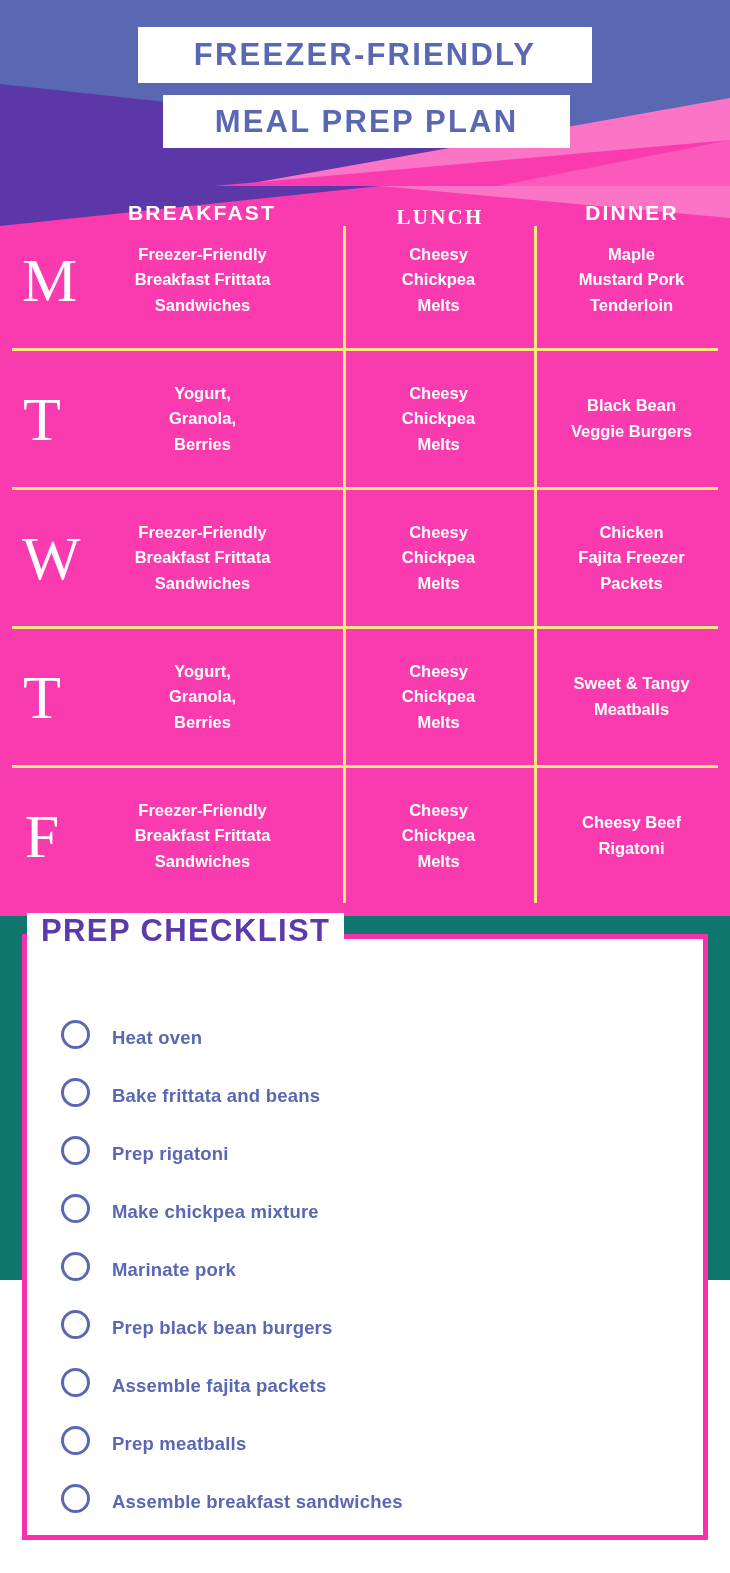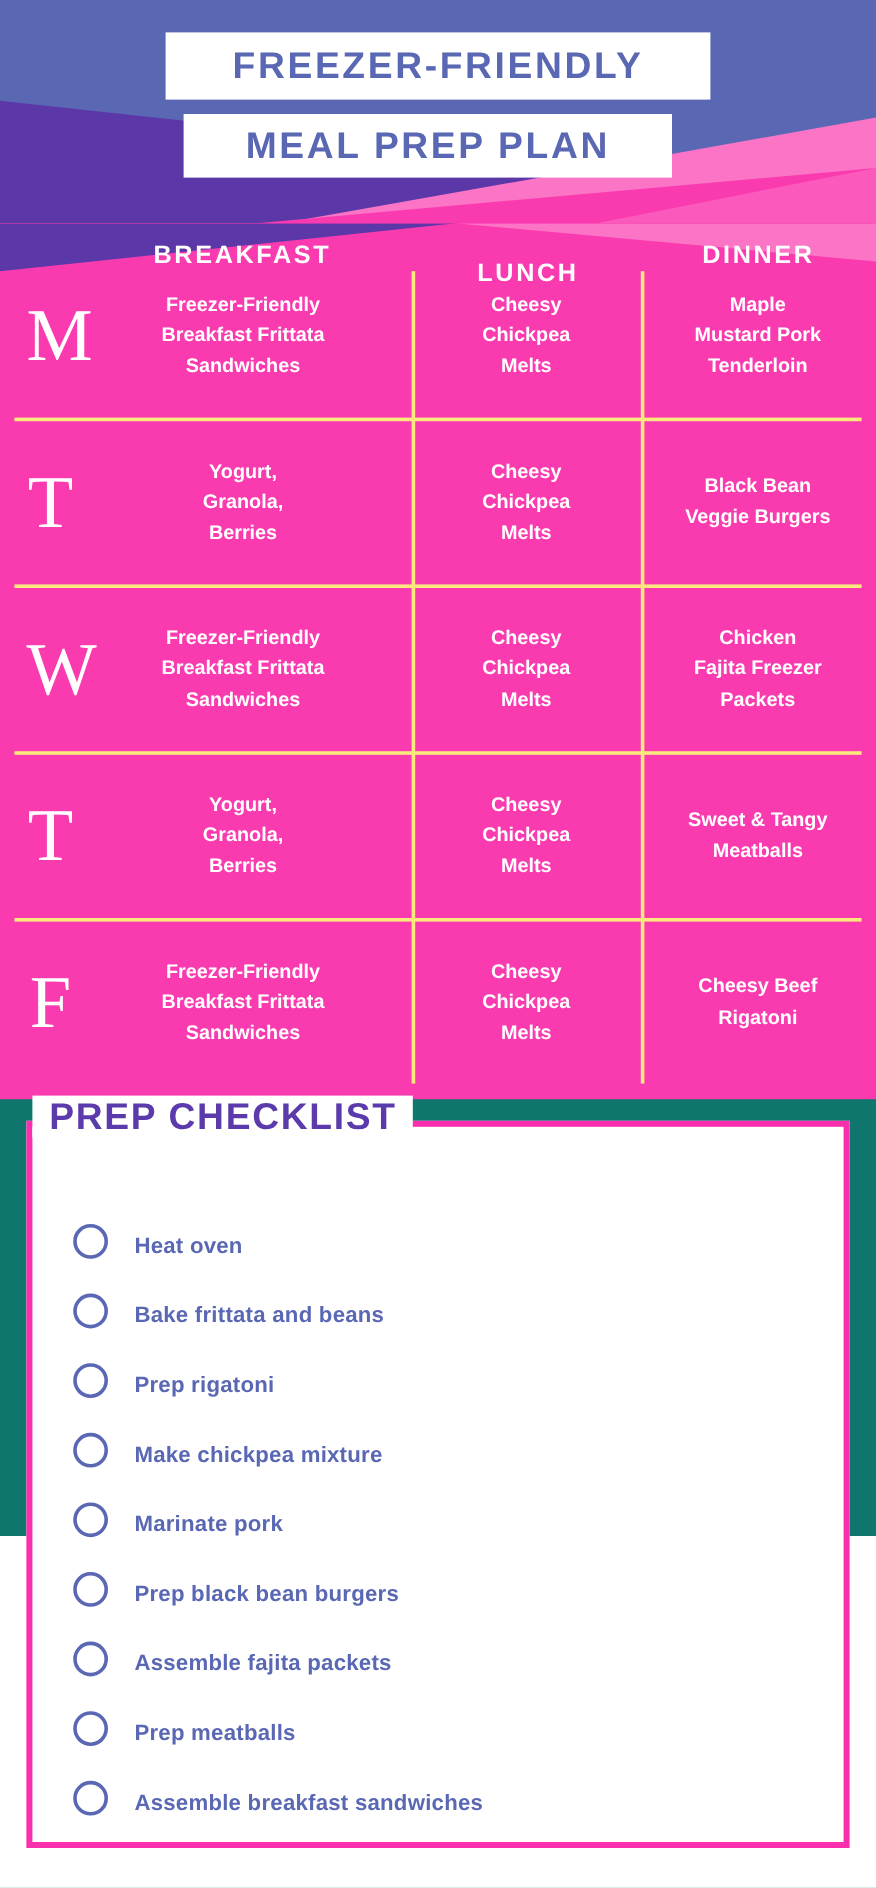--- a/index.html
+++ b/index.html
@@ -24,21 +24,21 @@
     position:absolute; left:0; top:0; width:730px; height:228px;
     z-index:5;
   }
   .title-box {
     position:absolute; background:#ffffff;
     display:flex; align-items:center; justify-content:center;
     color:#5a68b4; font-weight:bold; letter-spacing:2.2px;
     font-family:"Liberation Sans", sans-serif;
   }
   .title-box-1 { left:138px; top:27px; width:454px; height:56px; font-size:31px; }
-  .title-box-2 { left:153px; top:95px; width:407px; height:53px; font-size:31px; }
+  .title-box-2 { left:163px; top:95px; width:407px; height:53px; font-size:31px; }
 
   
   .table-wrap {
     position:absolute; left:0; top:186px; width:730px; height:730px;
   }
   .table-bg {
     position:absolute; left:0; top:0; width:730px; height:730px;
     background:#fa3bb0; z-index:0;
   }
   
@@ -48,21 +48,21 @@
   }
   .grid {
     position:absolute; left:0; top:0; width:730px; height:730px; z-index:3;
   }
 
   .col-head {
     position:absolute; color:#ffffff; font-weight:bold;
     font-size:21px; letter-spacing:2.2px; text-align:center;
   }
   .ch-breakfast { left:62px; top:15px; width:280px; }
-  .ch-lunch     { left:346px; top:30px; width:188px; }
+  .ch-lunch     { left:346px; top:19px; width:188px;font-family:Liberation Serif, serif; }
   .ch-dinner    { left:537px; top:15px; width:190px; }
 
   .vdiv {
     position:absolute; top:40px; width:3px; height:677px;
     background:#fbe97f; z-index:4;
   }
   .vdiv-1 { left:343px; }
   .vdiv-2 { left:534px; }
 
   .hdiv {

